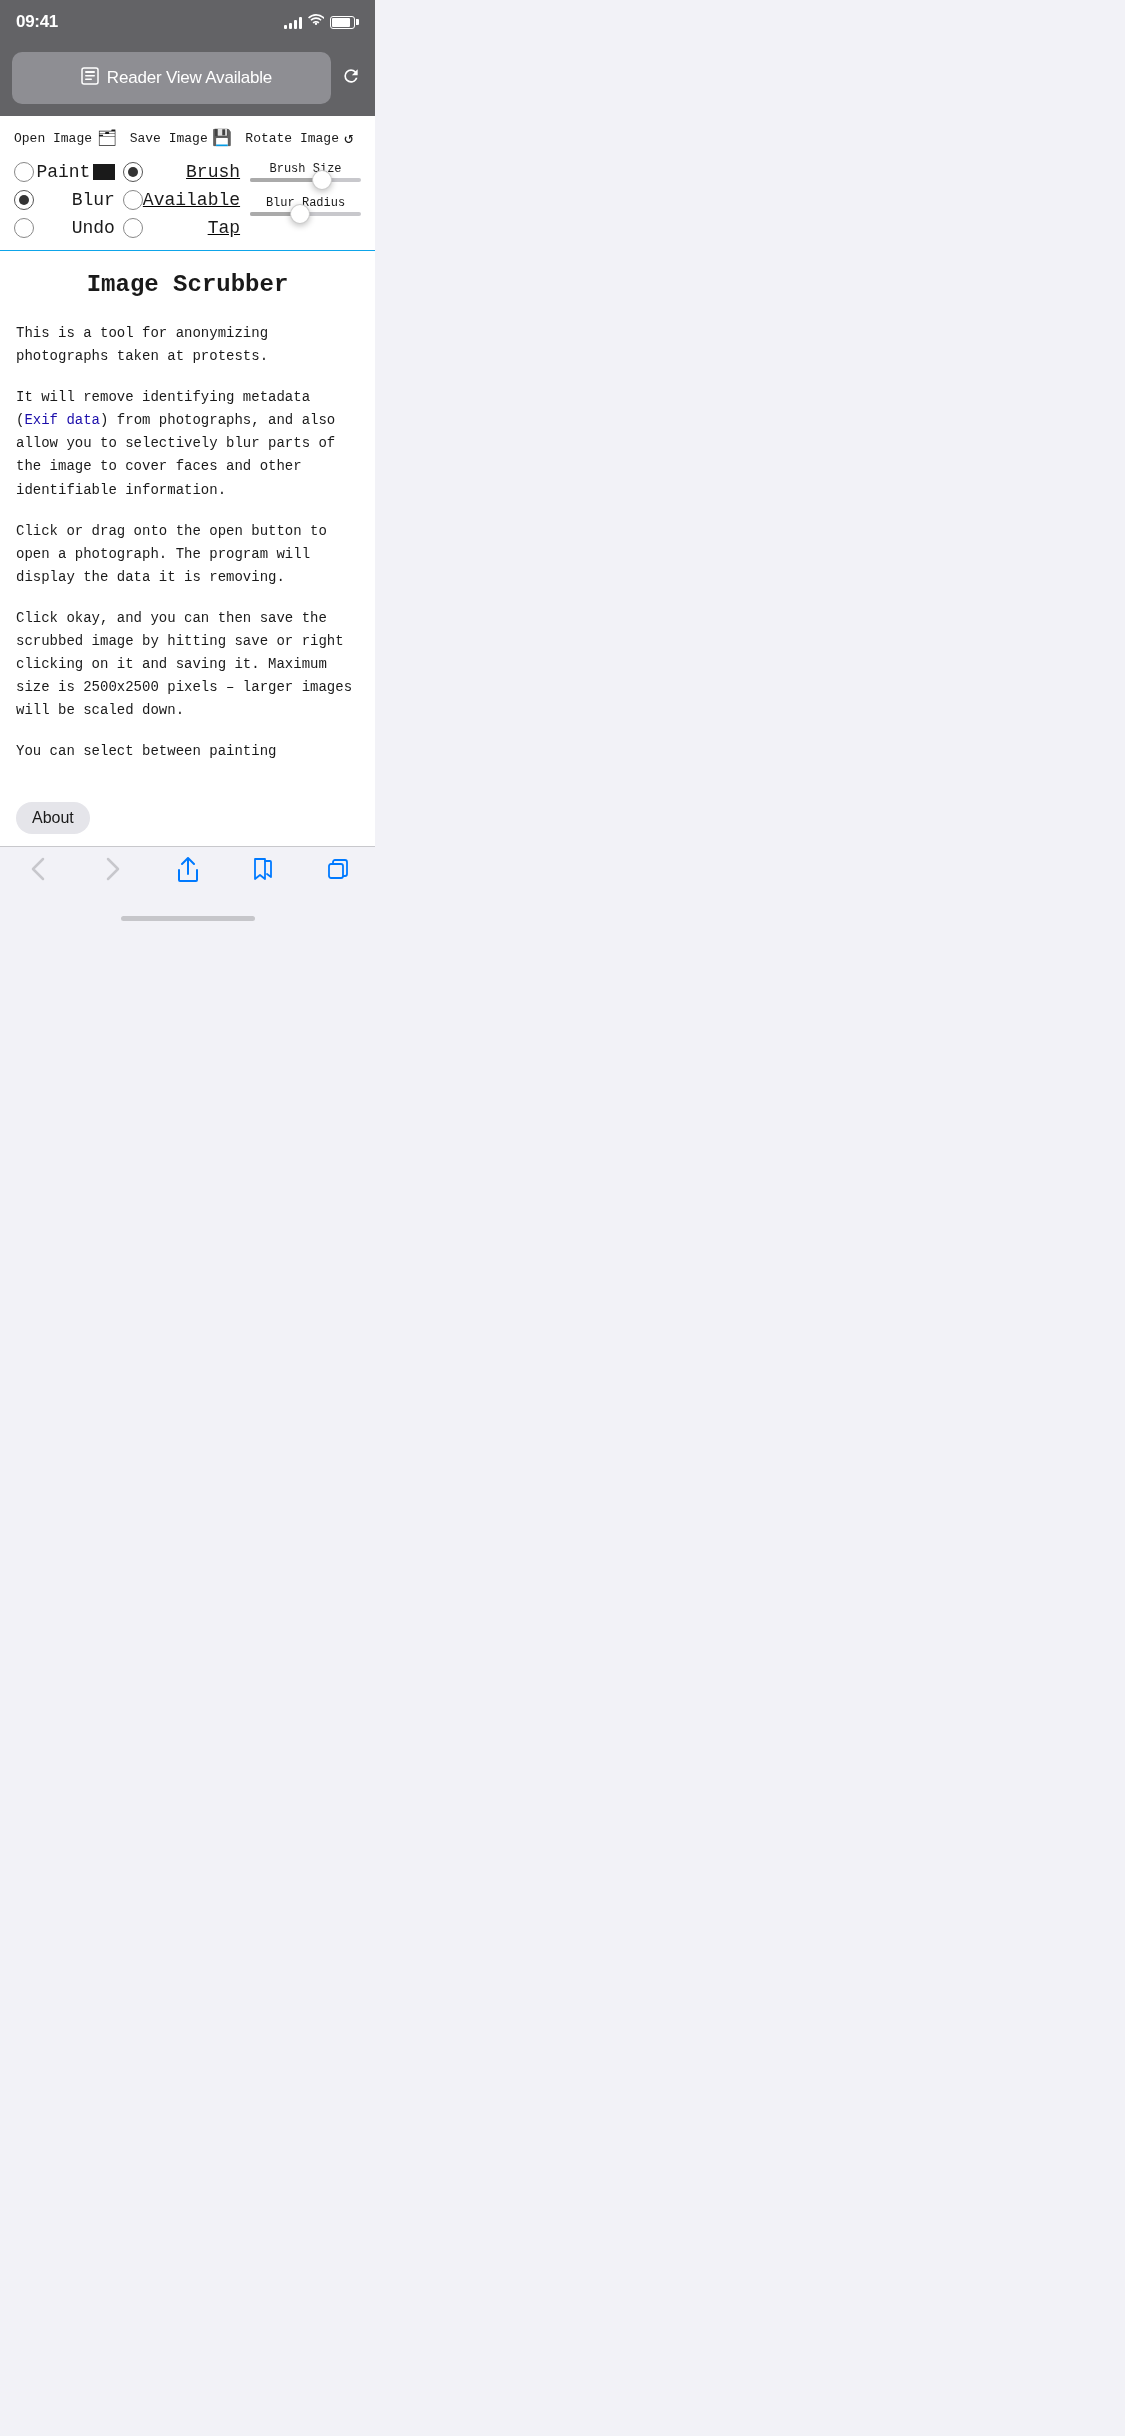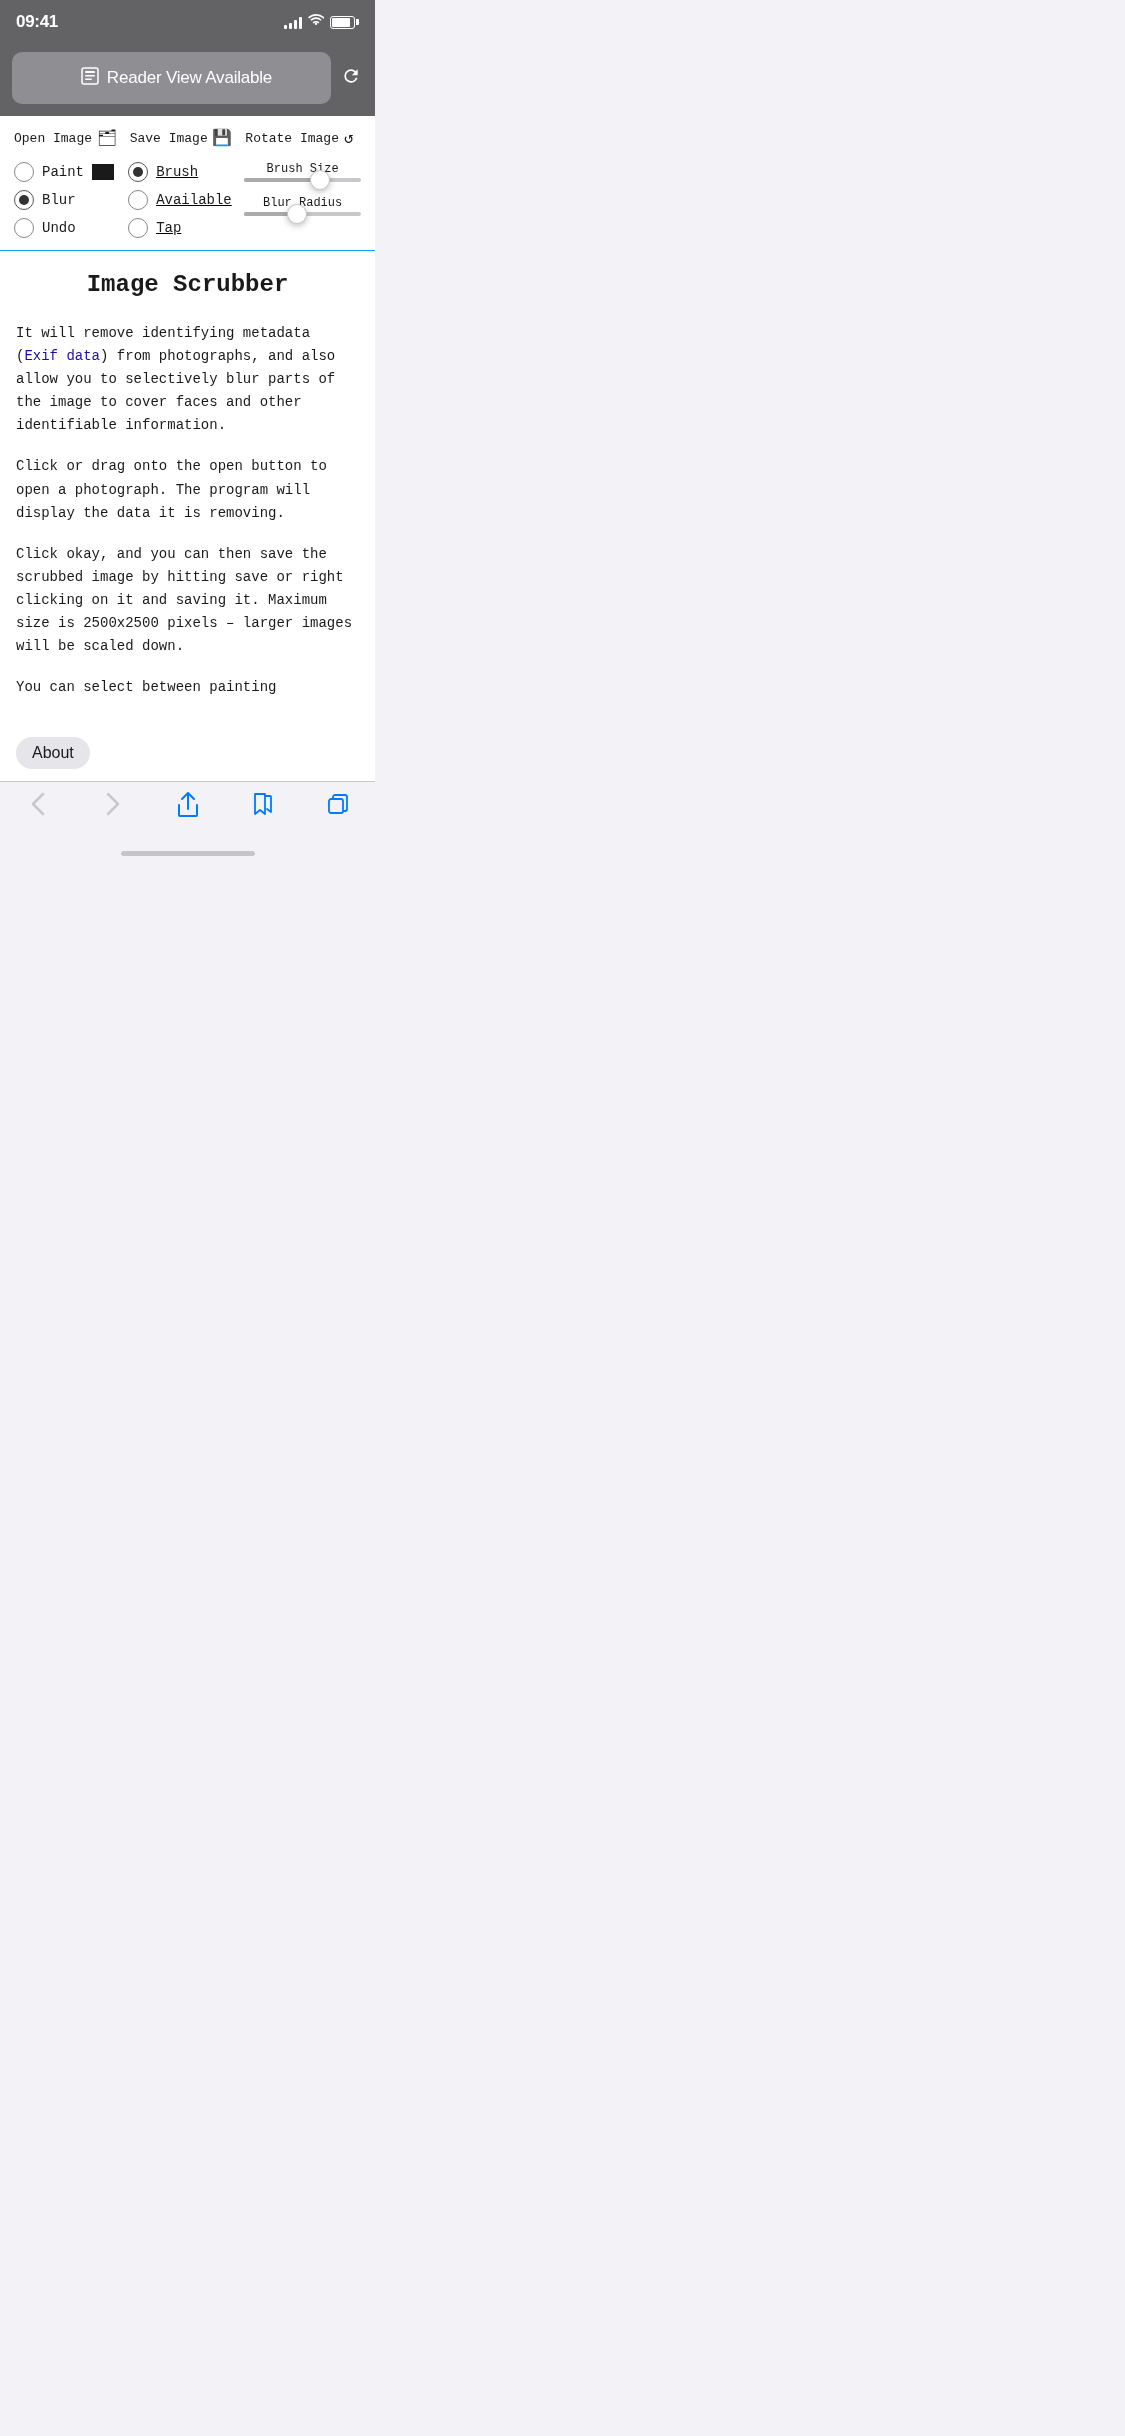--- a/index.html
+++ b/index.html
@@ -156,24 +156,24 @@
     .radio-group {
       display: flex;
       flex-direction: column;
       gap: 8px;
       flex: 1;
     }
 
     .radio-item {
       display: flex;
       align-items: center;
-      gap: 8px;
       font-family: 'Courier New', Courier, monospace;
-      font-size: 14px;
+      font-size: 18px;
       color: #1a1a1a;
+      justify-content: space-between;
     }
 
     .radio-circle {
       width: 20px;
       height: 20px;
       border-radius: 50%;
       border: 1.5px solid #888;
       background: white;
       display: flex;
       align-items: center;
@@ -454,20 +454,21 @@
           <div class="slider-thumb" style="left: calc(45% - 10px)"></div>
         </div>
       </div>
     </div>
   </div>
 
   <div class="main-content">
     <h1 class="article-title">Image Scrubber</h1>
 
     <div class="article-body">
+      <p>This is a tool for anonymizing photographs taken at protests.</p>
 
       <p>
         <span>It will remove identifying metadata (</span><a class="exif-link">Exif data</a><span>) from photographs, and also allow you to selectively blur parts of the image to cover faces and other identifiable information.</span>
       </p>
 
       <p>Click or drag onto the open button to open a photograph. The program will display the data it is removing.</p>
 
       <p>Click okay, and you can then save the scrubbed image by hitting save or right clicking on it and saving it. Maximum size is 2500x2500 pixels – larger images will be scaled down.</p>
 
       <p>

